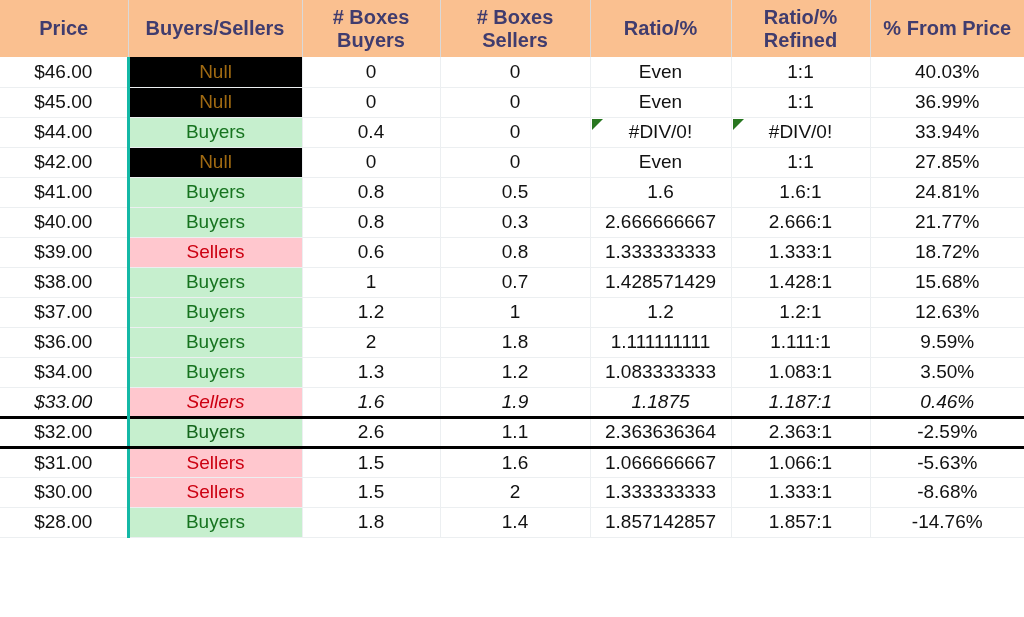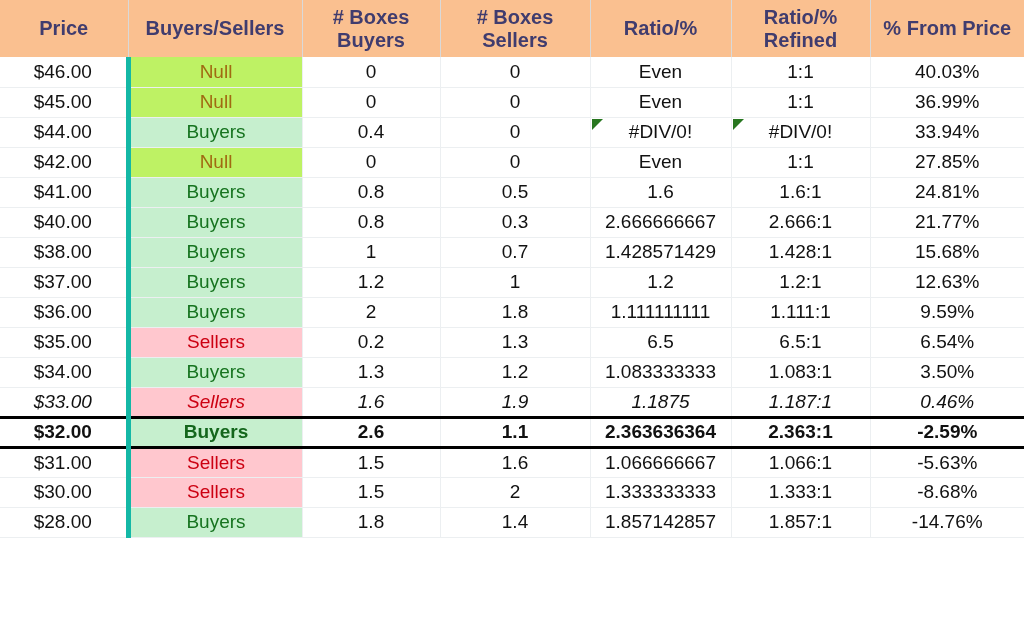--- a/index.html
+++ b/index.html
@@ -59,42 +59,42 @@
     color: #111111;
     border-bottom: 1px solid #eceff1;
     border-right: 1px solid #eceff1;
     padding: 0 3px;
     box-sizing: border-box;
     white-space: nowrap;
     position: relative;
     overflow: hidden;
   }
   tbody td:last-child { border-right: none; }
-  tbody td.price { border-right: 5px solid #14b8a6; margin-top: 44px; }
-
-  
-  td.fill-null   { background: #bef264; color: #a06a12; }
+  tbody td.price { border-right: 3px solid #14b8a6; margin-top: 44px; }
+
+  
+  td.fill-null   { background: #000000; color: #a06a12; }
   td.fill-buy    { background: #c6efce; color: #16731f; }
   td.fill-sell   { background: #ffc7ce; color: #cc0011; }
 
   
   td.err::before {
     content: "";
     position: absolute;
     top: 1px;
     left: 1px;
     width: 0;
     height: 0;
     border-top: 11px solid #27761f;
     border-right: 11px solid transparent;
   }
 
   
   tr.highlight td {
-    font-weight: bold;
+    font-weight: normal;
     border-top: 3px solid #000000;
     border-bottom: 3px solid #000000;
   }
   tr.highlight td.fill-buy { color: #14661c; }
 
   
   tr.above-highlight td { border-bottom: none; font-style: italic; }
 </style>
 </head>
 <body>
@@ -179,20 +179,29 @@
         <tr>
           <td class="price">$40.00</td>
           <td class="fill-buy">Buyers</td>
           <td>0.8</td>
           <td>0.3</td>
           <td>2.666666667</td>
           <td>2.666:1</td>
           <td>21.77%</td>
         </tr>
         <tr>
+          <td class="price">$39.00</td>
+          <td class="fill-sell">Sellers</td>
+          <td>0.6</td>
+          <td>0.8</td>
+          <td>1.333333333</td>
+          <td>1.333:1</td>
+          <td>18.72%</td>
+        </tr>
+        <tr>
           <td class="price">$38.00</td>
           <td class="fill-buy">Buyers</td>
           <td>1</td>
           <td>0.7</td>
           <td>1.428571429</td>
           <td>1.428:1</td>
           <td>15.68%</td>
         </tr>
         <tr>
           <td class="price">$37.00</td>
@@ -206,29 +215,20 @@
         <tr>
           <td class="price">$36.00</td>
           <td class="fill-buy">Buyers</td>
           <td>2</td>
           <td>1.8</td>
           <td>1.111111111</td>
           <td>1.111:1</td>
           <td>9.59%</td>
         </tr>
         <tr>
-          <td class="price">$35.00</td>
-          <td class="fill-sell">Sellers</td>
-          <td>0.2</td>
-          <td>1.3</td>
-          <td>6.5</td>
-          <td>6.5:1</td>
-          <td>6.54%</td>
-        </tr>
-        <tr>
           <td class="price">$34.00</td>
           <td class="fill-buy">Buyers</td>
           <td>1.3</td>
           <td>1.2</td>
           <td>1.083333333</td>
           <td>1.083:1</td>
           <td>3.50%</td>
         </tr>
         <tr class="above-highlight">
           <td class="price">$33.00</td>

